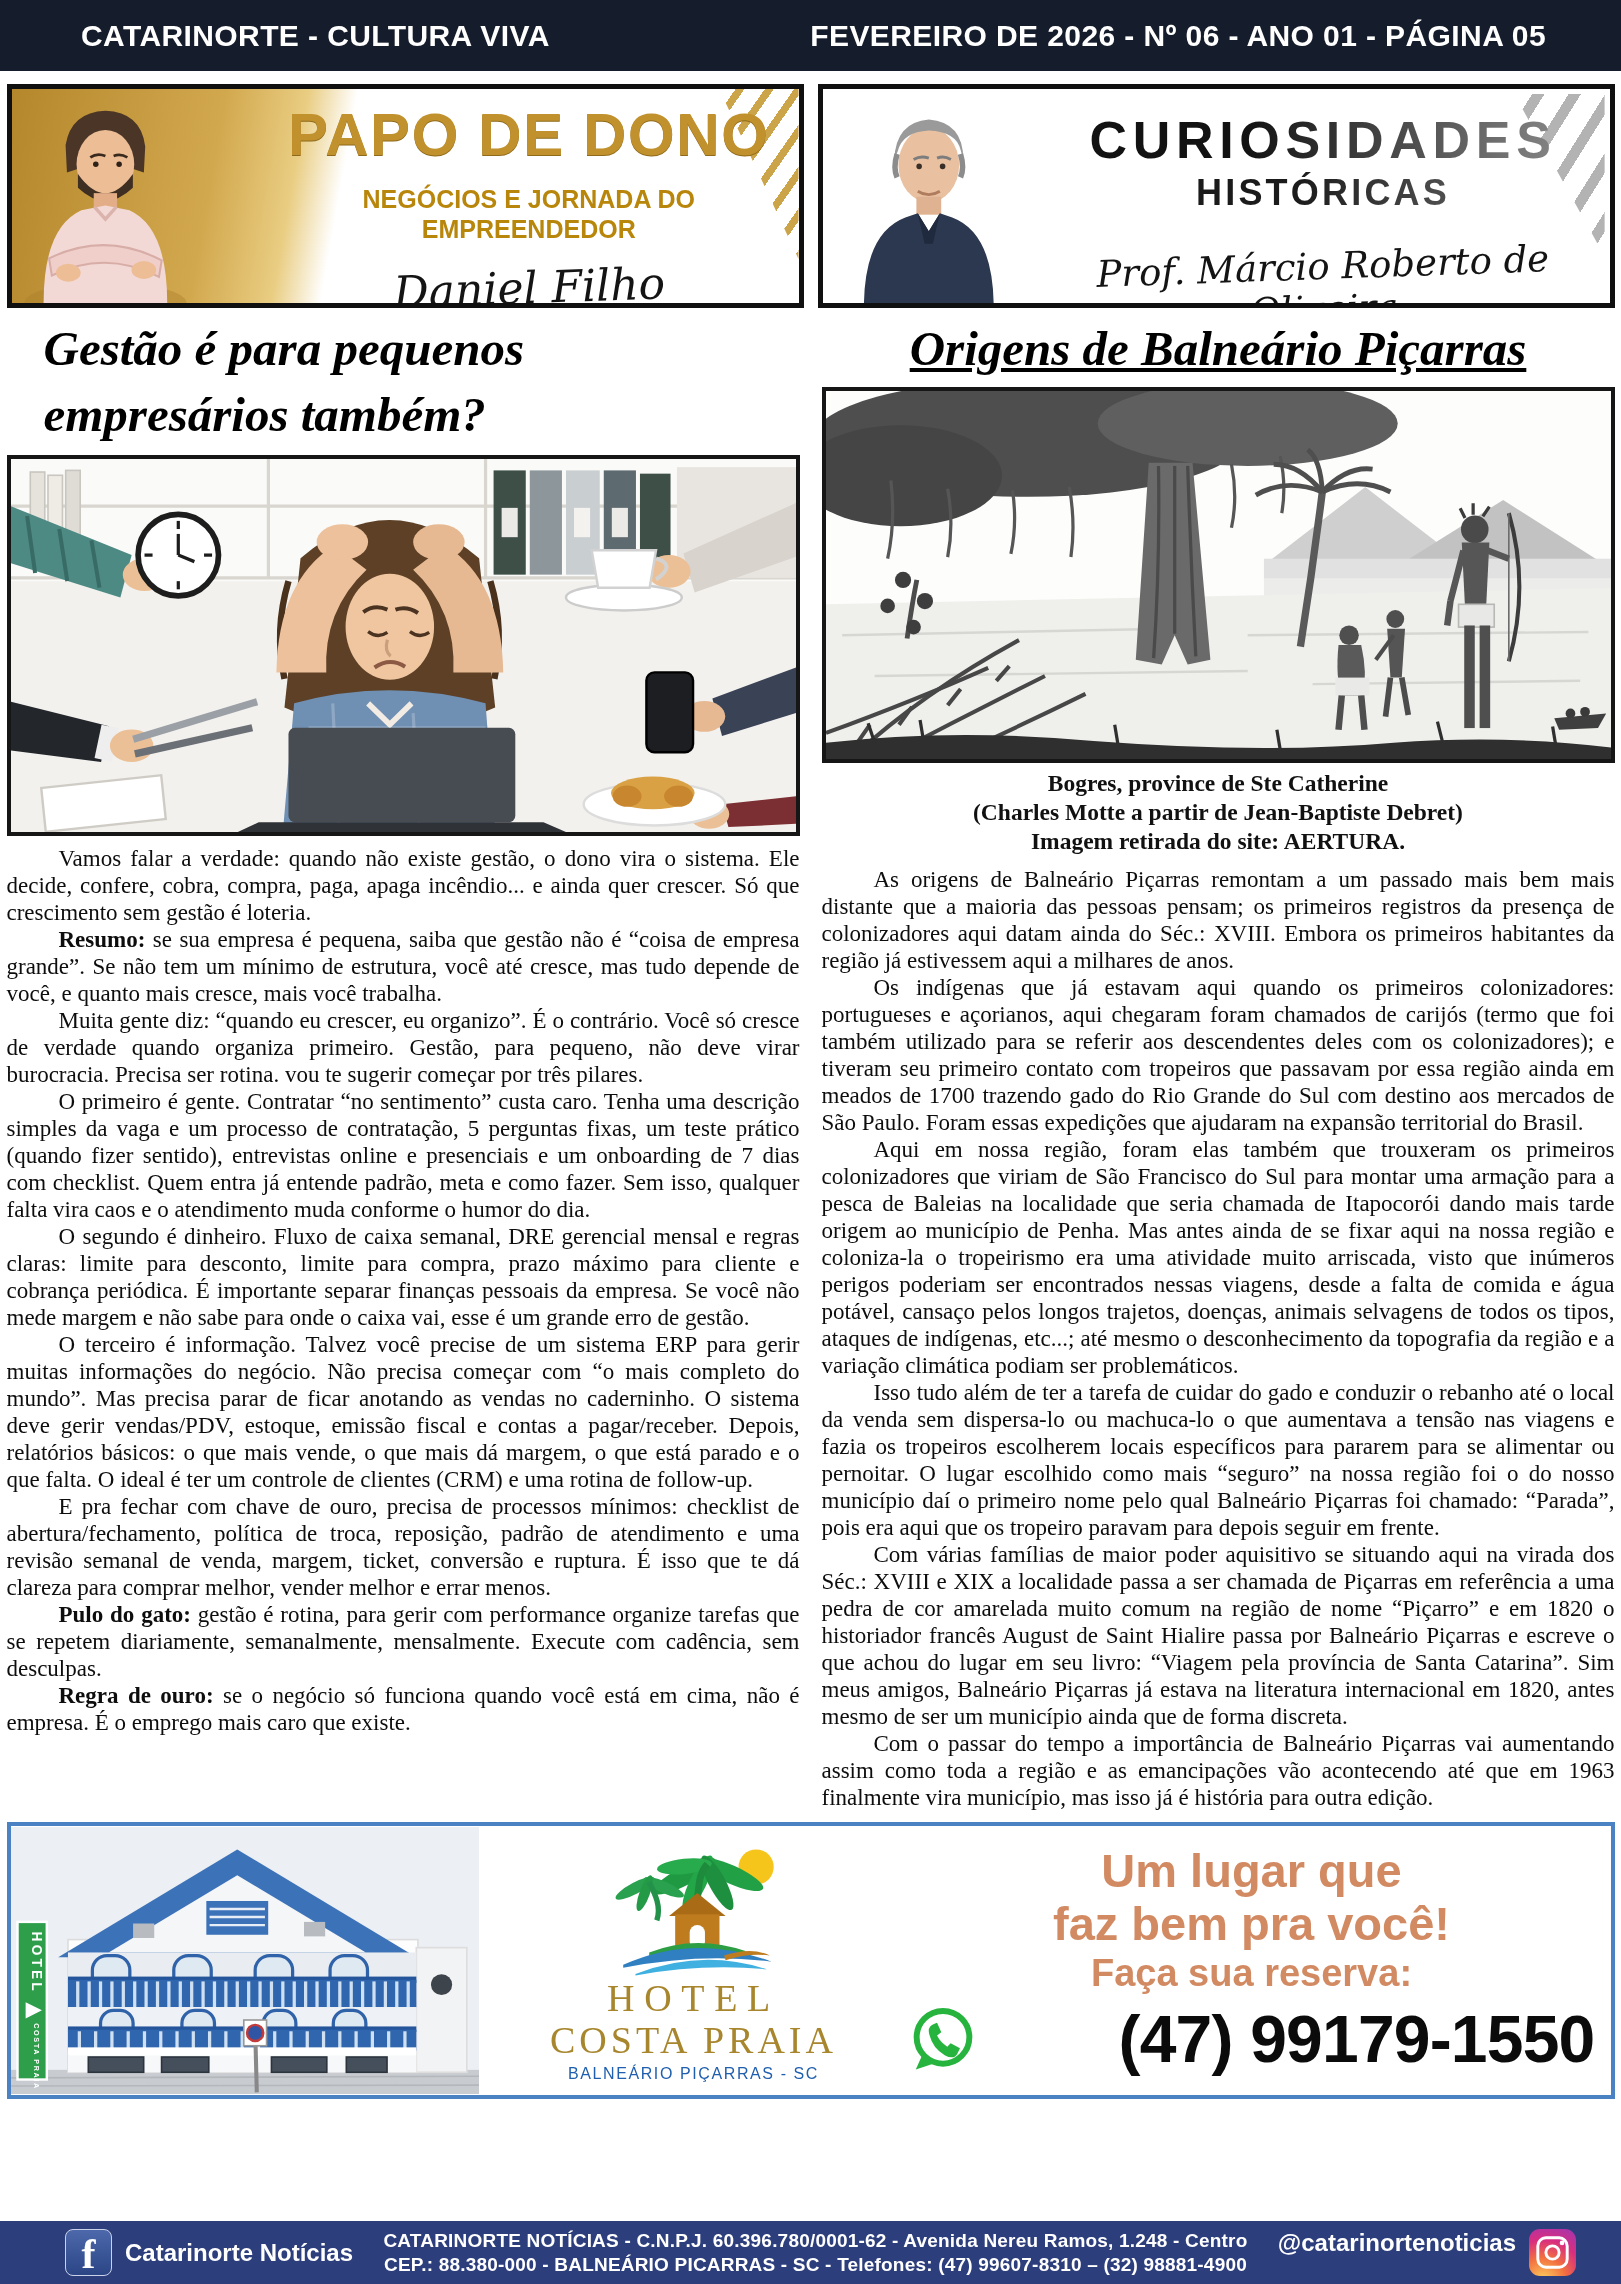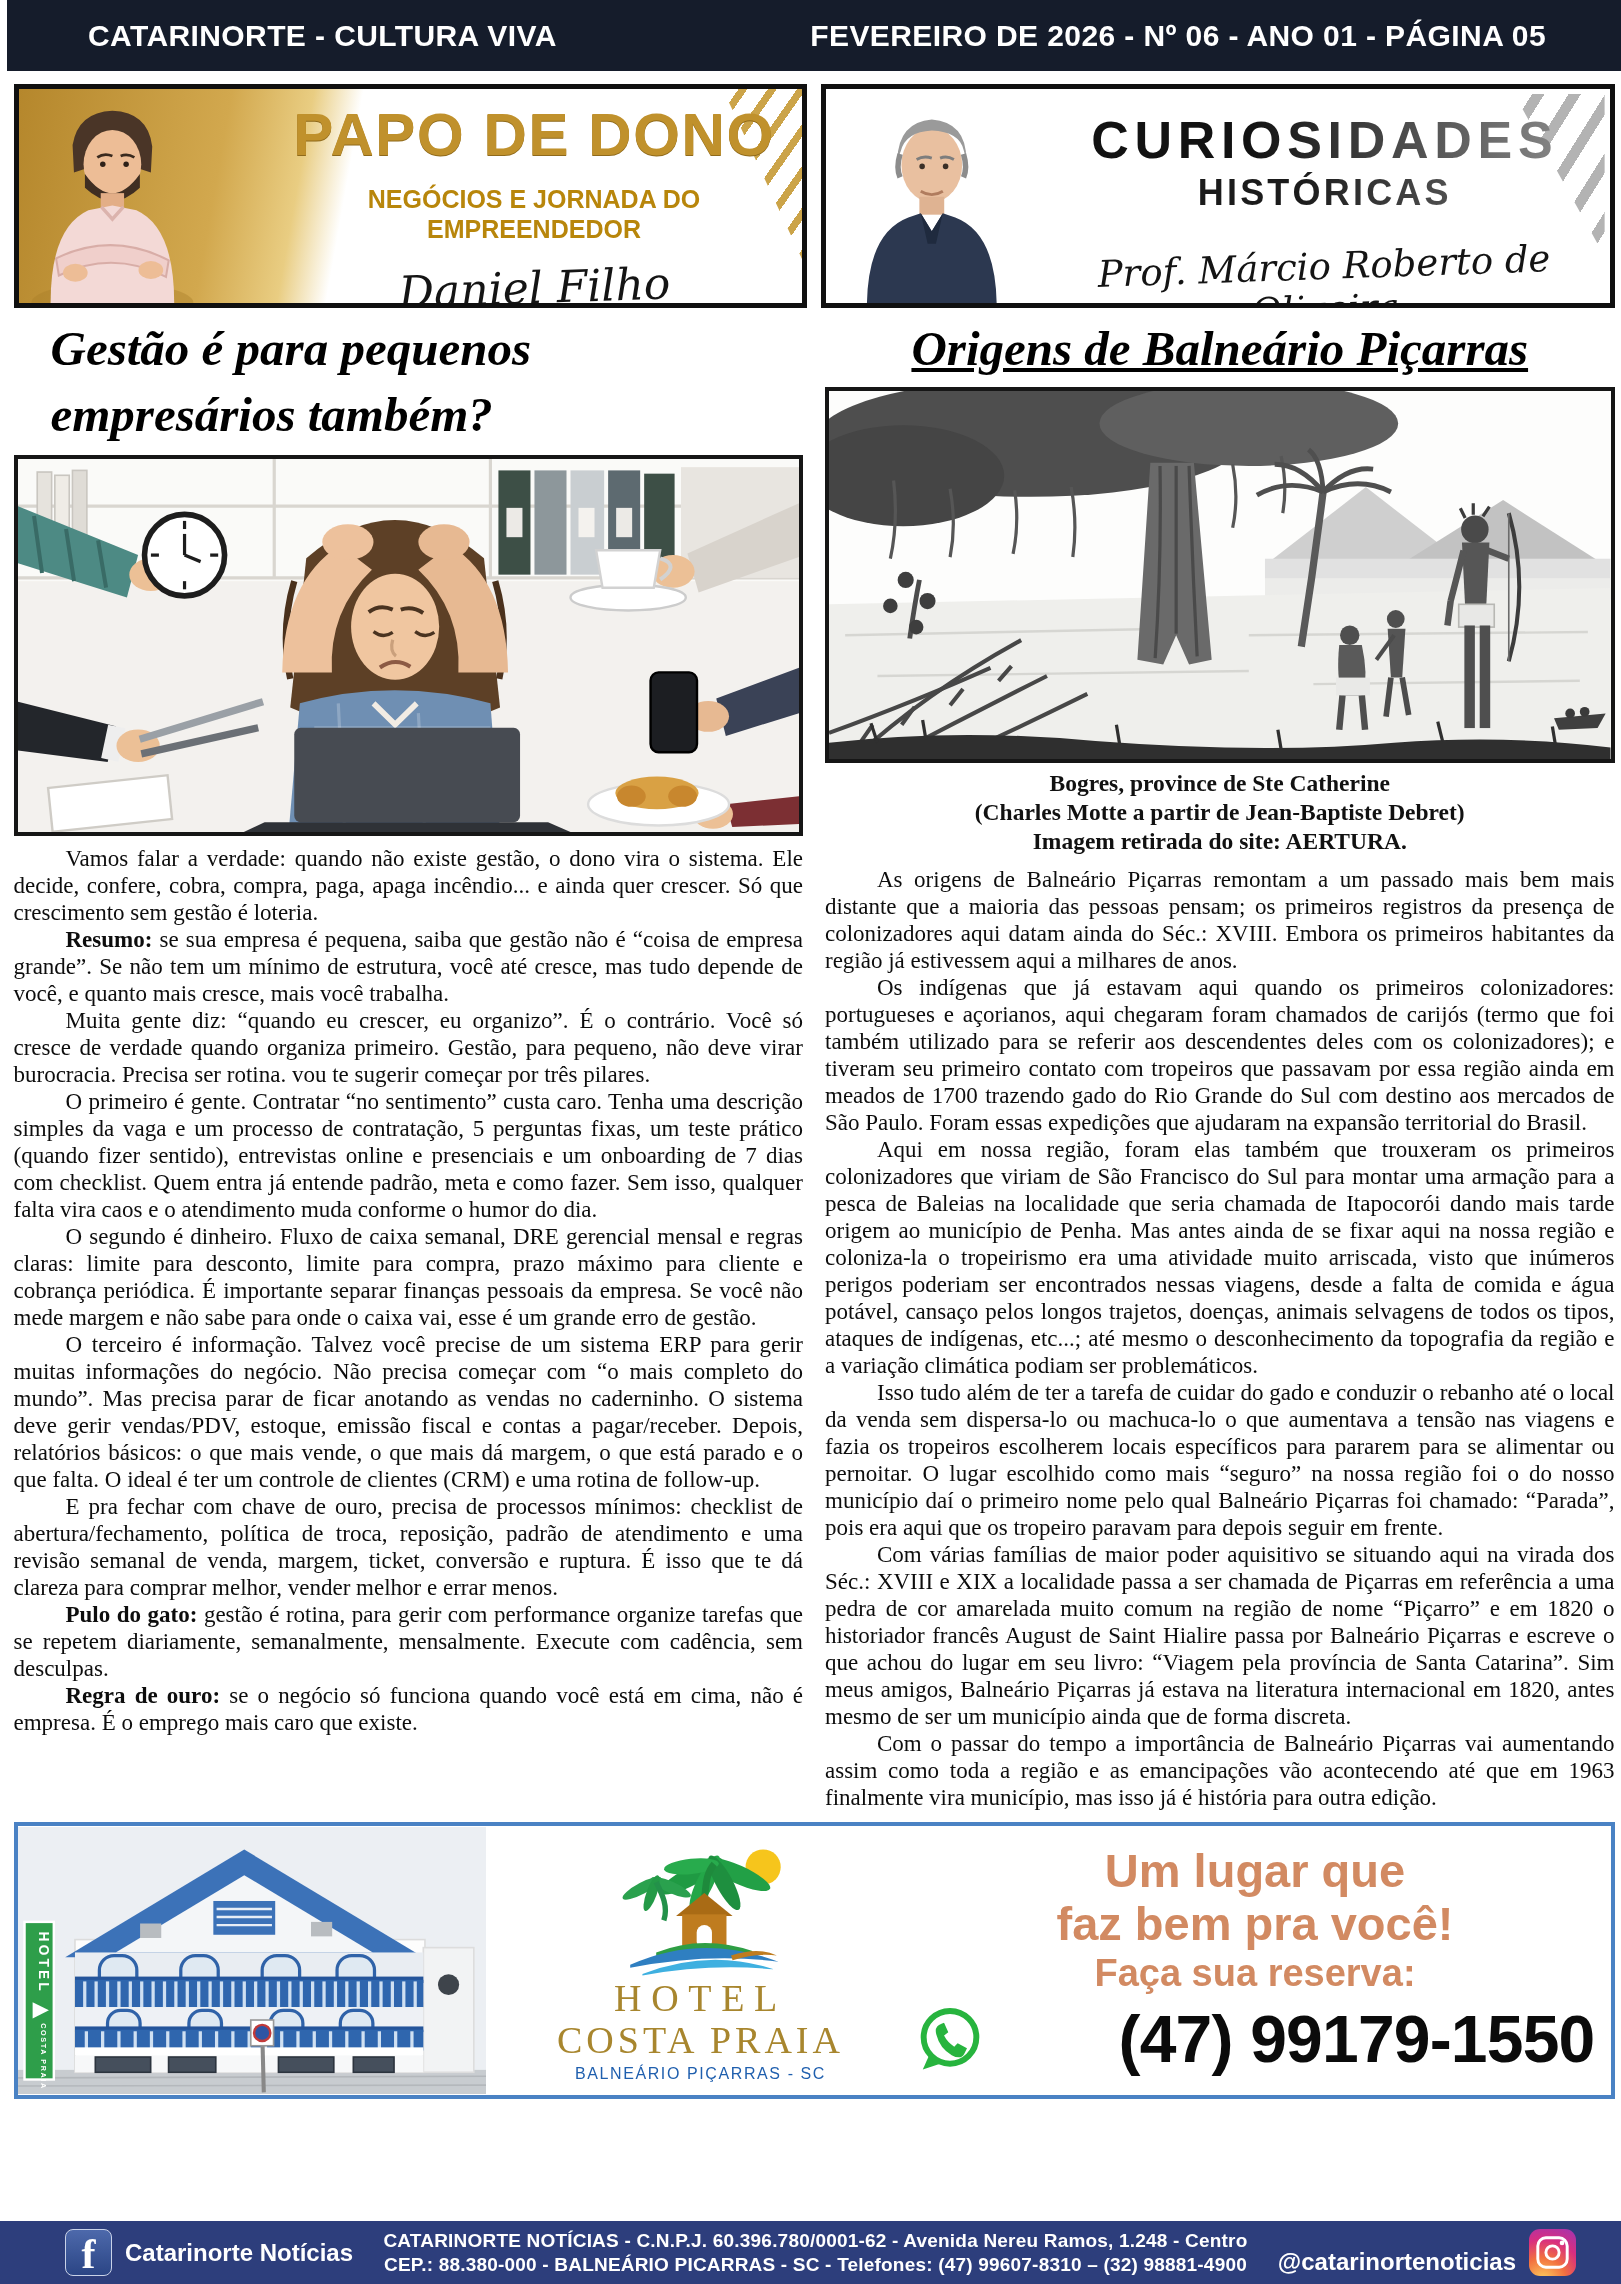--- a/index.html
+++ b/index.html
@@ -1,18 +1,18 @@
 <!DOCTYPE html>
 <html style="font-size:13px"><head>
 <meta charset="utf-8">
 <style>
   * { margin:0; padding:0; box-sizing:border-box; }
   html,body { background:#ffffff; }
   .page { width:1621px; height:2284px; position:relative; background:#fff; overflow:hidden;
-          font-family:"Liberation Serif", serif; color:#111;padding-left:7px; }
+          font-family:"Liberation Serif", serif; color:#111; }
 
   
   .masthead { height:71px; background:#151c2b; display:flex; align-items:center;
               justify-content:space-between; padding:0 75px 0 81px; }
   .mh-text { color:#fff; font-family:"Liberation Sans", sans-serif; font-weight:bold;
              font-size:30px; letter-spacing:0.4px; white-space:nowrap; }
 
   
   .banners { display:flex; gap:14px; padding:0 6.5px; margin-top:13px; height:224px; }
   .banner { flex:1; border:5.7px solid #101010; position:relative; overflow:hidden; background:#fff; }
@@ -87,21 +87,21 @@
             display:flex; align-items:center; color:#fff;
             font-family:"Liberation Sans", sans-serif; font-weight:bold; }
   .footer-left { display:flex; align-items:center; gap:13px; margin-left:65px; flex:none; }
   .fb-icon { width:47px; height:47px; border-radius:8px;
              background:linear-gradient(#4d69ab,#2b4585); border:1.6px solid #c9d2e8;
              display:flex; align-items:flex-end; justify-content:center;
              font-family:"Liberation Serif", serif; font-size:42px; line-height:41px;
              color:#fff; font-weight:bold; overflow:hidden; }
   .footer-label { font-size:24px; }
   .footer-center { flex:1; text-align:center; font-size:19px; line-height:24px; letter-spacing:0.2px; }
-  .footer-right { display:flex; align-items:flex-end; gap:13px; margin-right:45px; flex:none; }
+  .footer-right { display:flex; align-items:flex-start; gap:13px; margin-right:45px; flex:none; }
   .ig-icon { width:47px; height:47px; }
   .handle { font-size:24px; }
 </style>
 </head>
 <body>
 
 <div class="page">
 
   <div class="masthead">
     <div class="mh-text">CATARINORTE - CULTURA VIVA</div>

